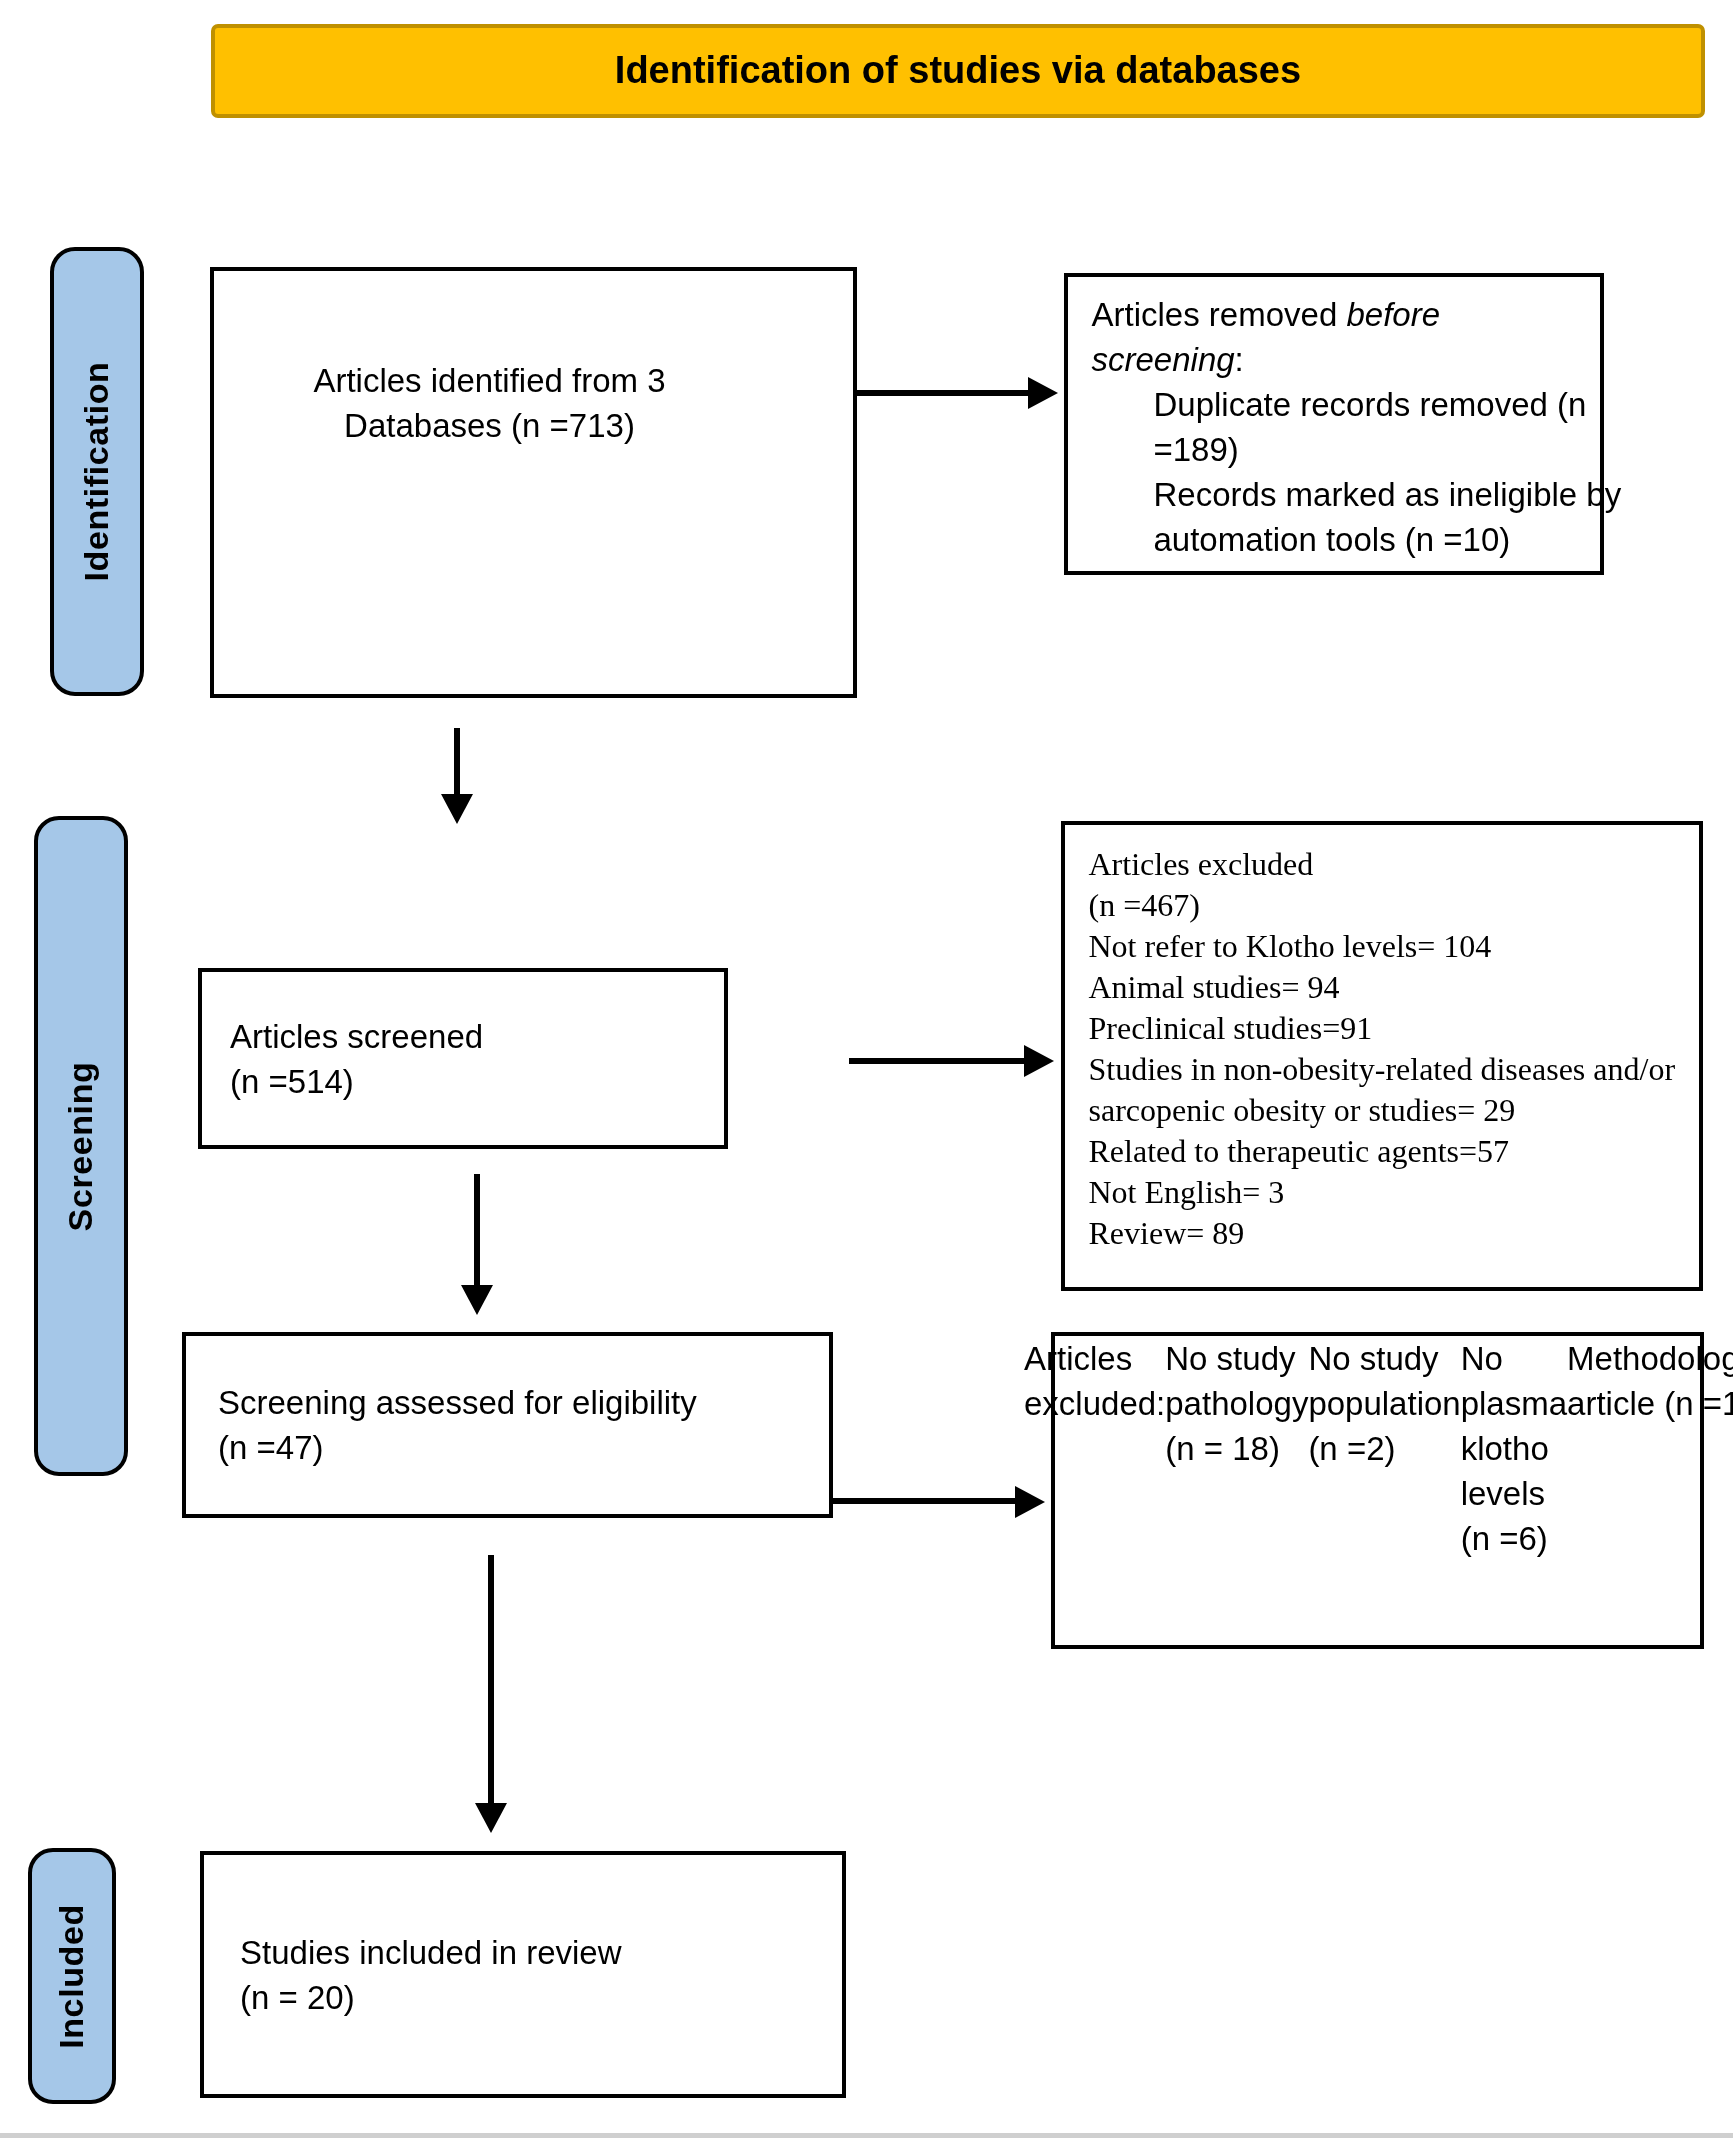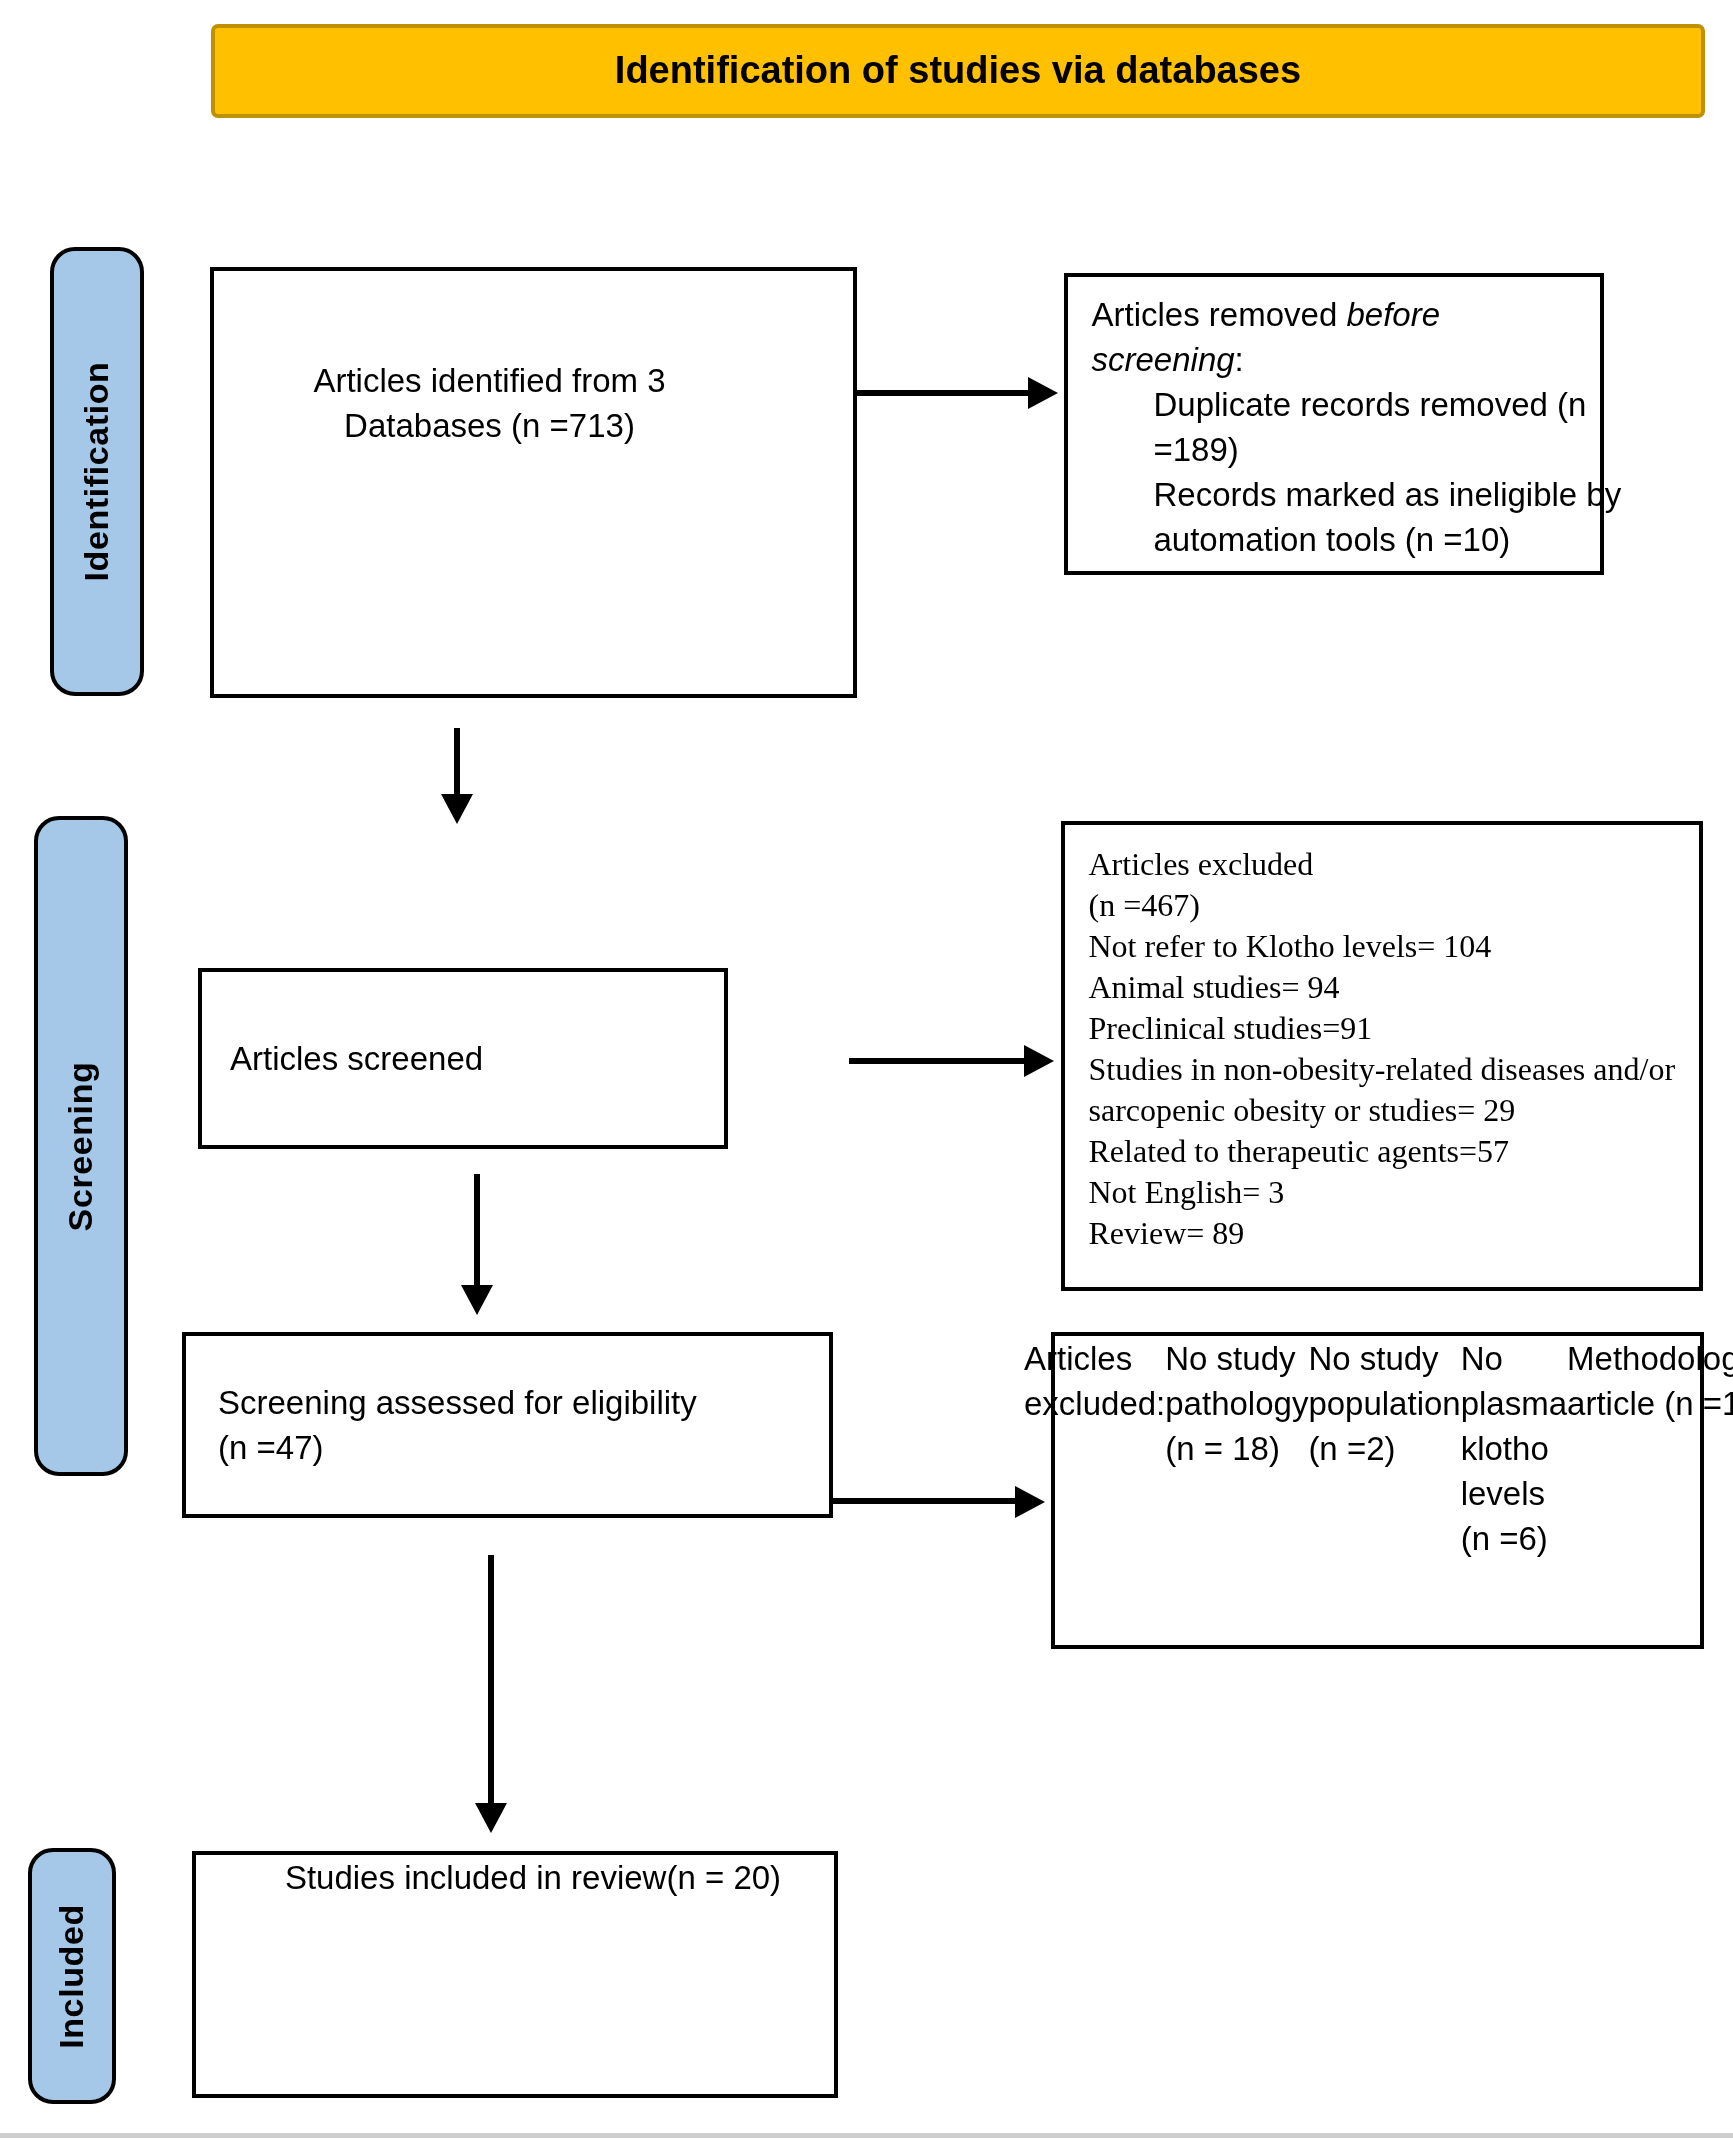--- a/index.html
+++ b/index.html
@@ -40,21 +40,21 @@
   .box-removed{left:1064px;top:273px;width:540px;height:302px;padding:15.3px 14px 0 23.5px;}
   .box-removed .indent{margin-left:62px;width:481px;}
   .box-screened{left:198px;top:968px;width:530px;height:181px;display:flex;flex-direction:column;justify-content:center;padding-left:28px;}
   .box-excluded-screening{
     left:1061px;top:821px;width:642px;height:470px;padding:19px 11.7px 0 23.5px;
     font-family:"Liberation Serif","DejaVu Serif",serif;font-size:32px;line-height:41px;
   }
   .box-excluded-screening .serif-line{width:605px;}
   .box-assessed{left:182px;top:1332px;width:651px;height:186px;display:flex;flex-direction:column;justify-content:center;padding-left:32px;}
   .box-excluded-eligibility{left:1051px;top:1332px;width:653px;height:317px;display:flex;flex-direction:row;justify-content:center;padding-left:25px;font-size:33px;line-height:45px;}
-  .box-included{left:192px;top:1851px;width:646px;height:247px;display:flex;flex-direction:row;justify-content:center;padding-left:36px;}
+  .box-included{left:200px;top:1851px;width:646px;height:247px;display:flex;flex-direction:column;justify-content:center;padding-left:36px;}
   .italic{font-style:italic;}
   
   .hline{position:absolute;height:5.9px;background:#000;}
   .vline{position:absolute;width:5.9px;background:#000;}
   .head-right{position:absolute;width:0;height:0;border-top:16px solid transparent;border-bottom:16px solid transparent;border-left:30.5px solid #000;}
   .head-down{position:absolute;width:0;height:0;border-left:16px solid transparent;border-right:16px solid transparent;border-top:30.5px solid #000;}
   
   .bottom-strip{position:absolute;left:0;top:2133px;width:1734px;height:5.3px;background:#cfcfcf;}
 </style>
 </head>
@@ -89,20 +89,21 @@
     </div>
     <div>
       <span class="italic">screening</span><span>:</span>
     </div>
     <div class="indent">Duplicate records removed (n =189)</div>
     <div class="indent">Records marked as ineligible by automation tools (n =10)</div>
   </div>
 
   <div class="box box-screened">
     <div>Articles screened</div>
+    <div>(n =514)</div>
   </div>
 
   <div class="box box-excluded-screening">
     <div class="serif-line">Articles excluded</div>
     <div class="serif-line">(n =467)</div>
     <div class="serif-line">Not refer to Klotho levels= 104</div>
     <div class="serif-line">Animal studies= 94</div>
     <div class="serif-line">Preclinical studies=91</div>
     <div class="serif-line">Studies in non-obesity-related diseases and/or sarcopenic obesity or studies= 29</div>
     <div class="serif-line">Related to therapeutic agents=57</div>

